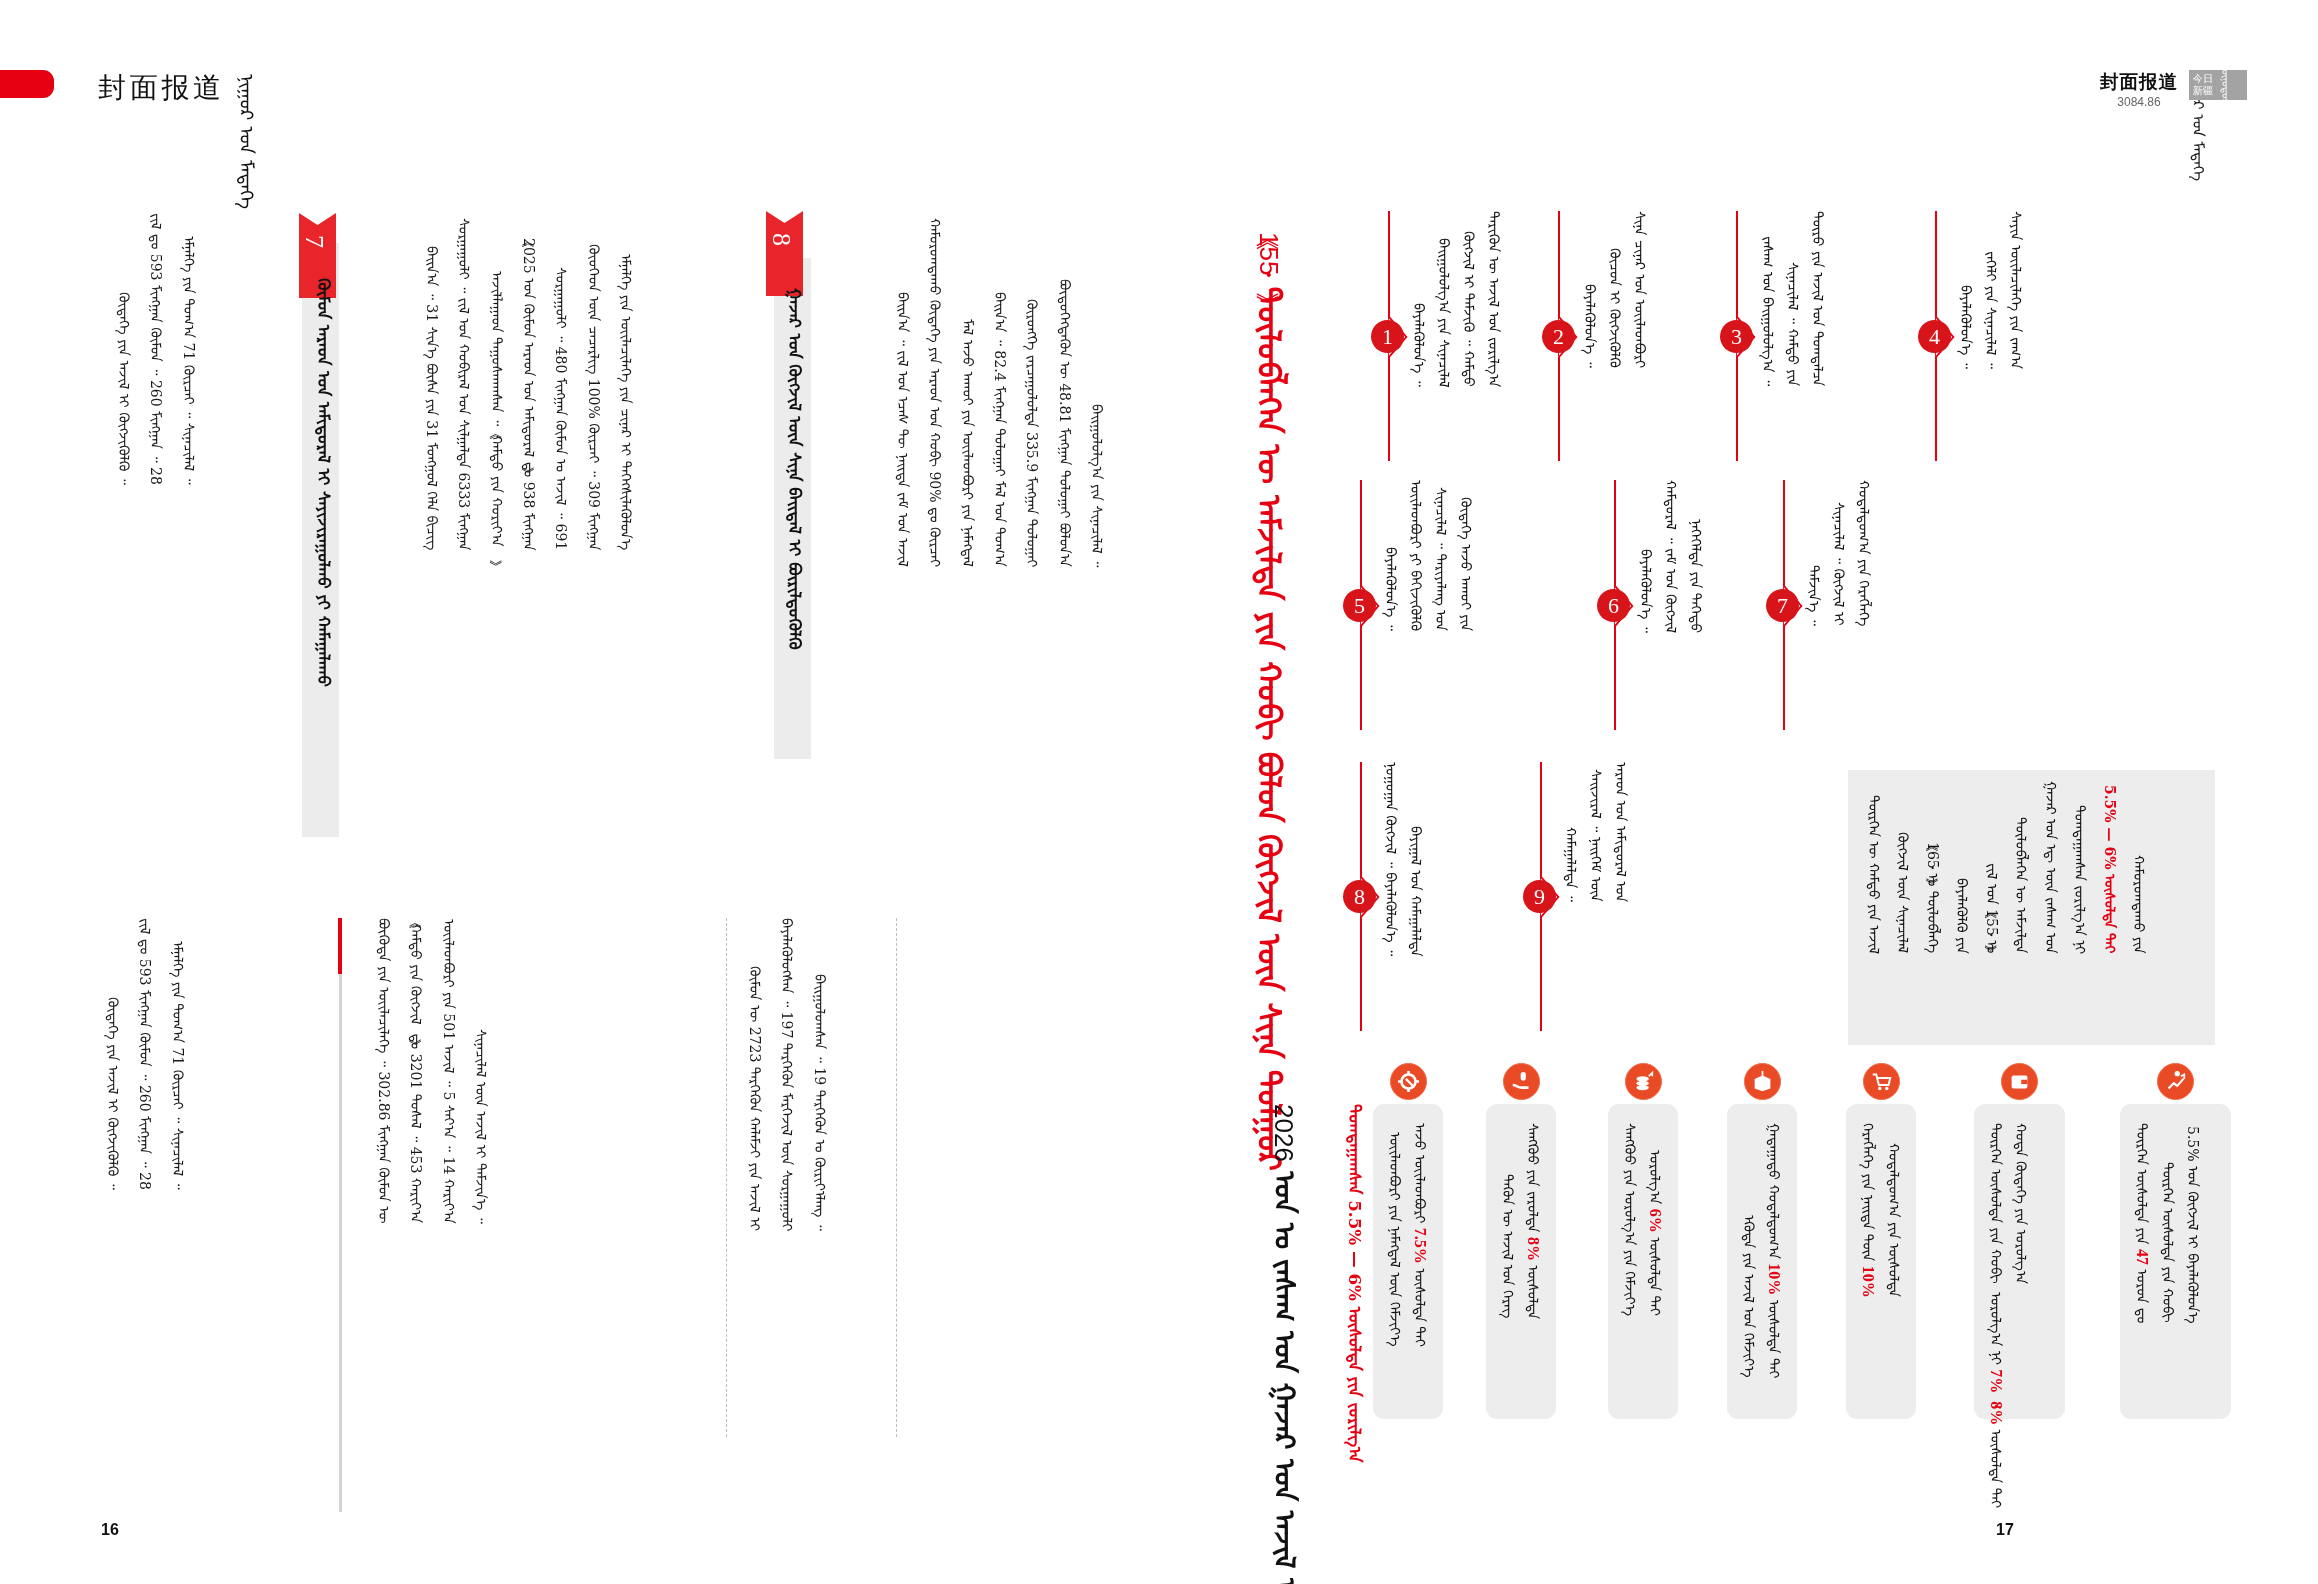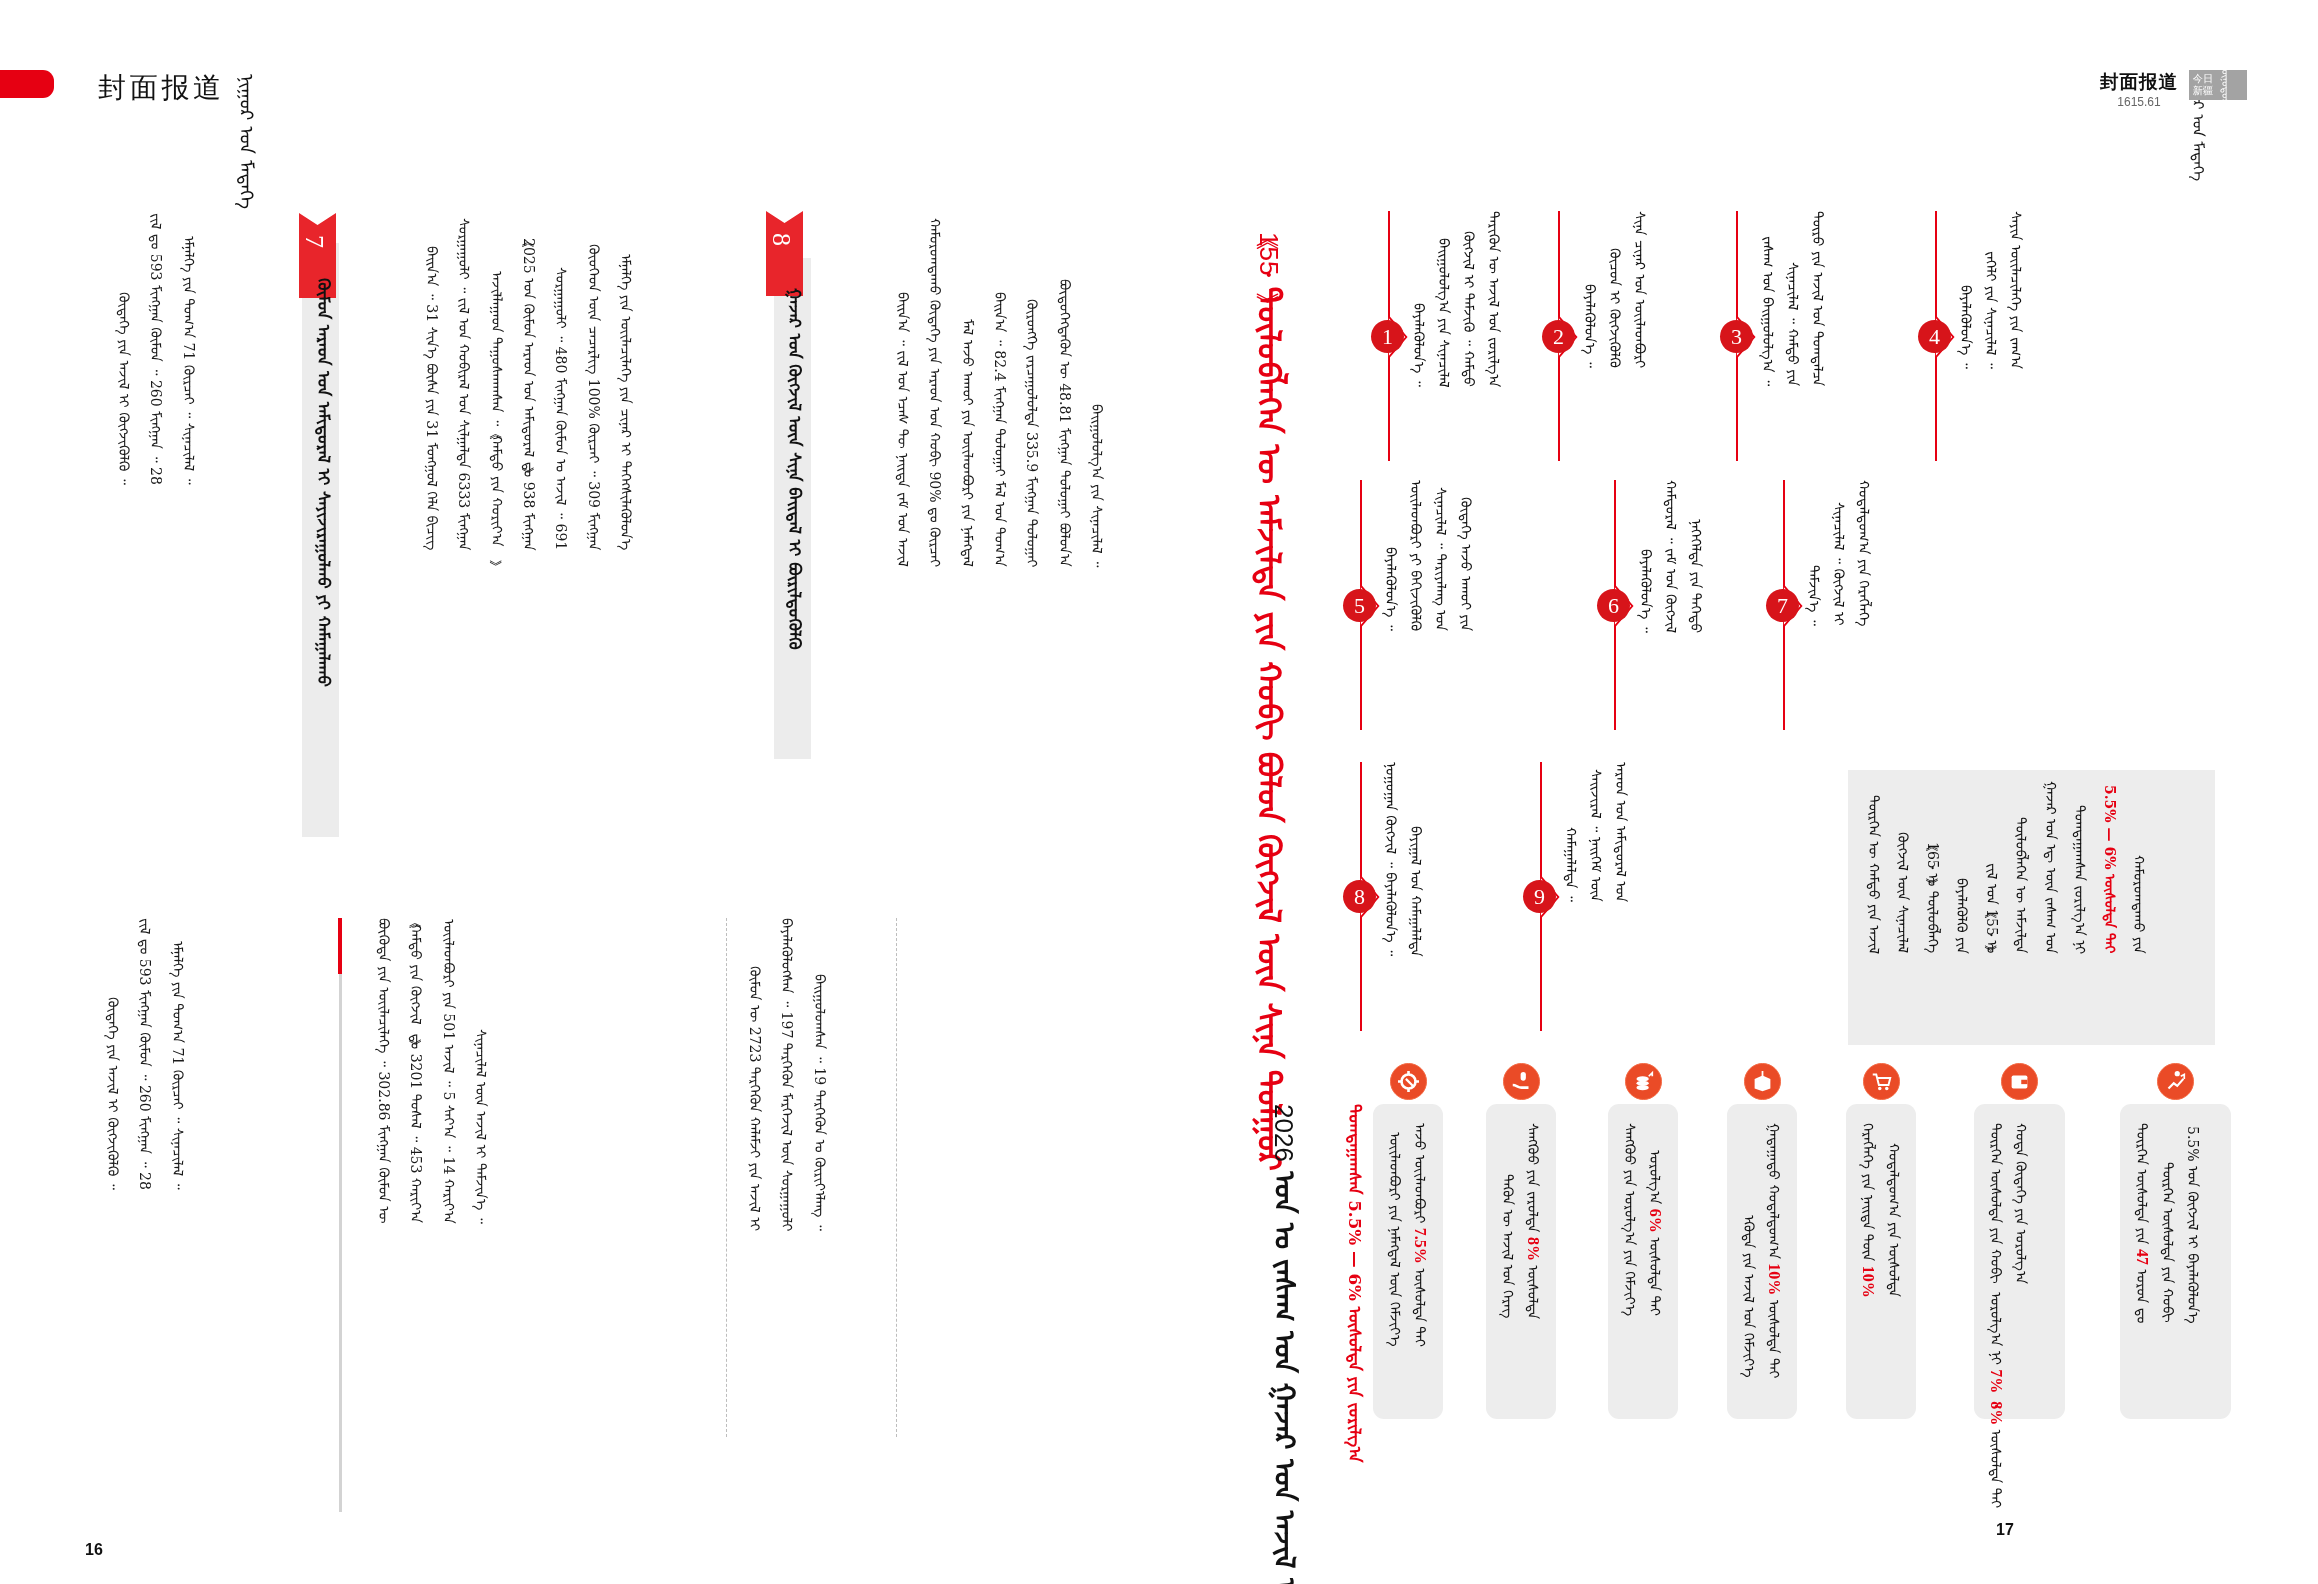--- a/index.html
+++ b/index.html
@@ -13,21 +13,21 @@
   .hdr-left-title { position: absolute; left: 98px; top: 69px; font-family: "DejaVu Serif", serif; font-size: 28px; letter-spacing: 3.7px; color: #111; }
   .hdr-left-mongol { position: absolute; left: 230px; top: 74px; font-size: 18.6px; color: #111; }
 
   .hdr-right { position: absolute; right: 141px; top: 69px; text-align: center; }
   .hdr-right-title { font-family: "DejaVu Sans", sans-serif; font-weight: bold; font-size: 18.6px; letter-spacing: 0.9px; }
   .hdr-right-date { font-family: "Liberation Sans", sans-serif; font-size: 12px; color: #666; }
   .hdr-right-mongol { position: absolute; right: 108px; top: 72px; font-size: 15px; }
   .hdr-right-logo { position: absolute; right: 72px; top: 70px; width: 58px; height: 30px; background: #a3a3a3; color: #fff; font-size: 10.2px; line-height: 12px; padding: 2.8px 3.7px; display:flex; gap:5.6px; align-items:center; }
 
   .page-num { position: absolute; top: 1521px; font-family: "Liberation Sans", sans-serif; font-weight: bold; font-size: 16px; }
-  .page-num.left { left: 85px; margin-top: 20px; }
+  .page-num.left { left: 101px; }
   .page-num.right { left: 1996px; }
 
   
   .col-block { position: absolute; font-size: 14px; line-height: 26px; color: #1a1a1a; }
   .col-block .line { display: inline-block; writing-mode: vertical-lr; white-space: nowrap; margin-right: 1.9px; }
   .num { font-family: "Liberation Sans", sans-serif; }
 
   .sect-head { position: absolute; background: #ececec; }
   .sect-flag { position: absolute; width: 37px; height: 85px; background: #e8252b; clip-path: polygon(0 0, 50% 14%, 100% 0, 100% 100%, 0 100%); }
   .sect-flag .chev { position: absolute; top: -13px; left: 0; width: 37px; height: 13px; background: #f4a3a3; clip-path: polygon(0 0, 50% 100%, 100% 0, 100% 30%, 50% 130%, 0 30%); }
@@ -61,21 +61,21 @@
 </style>
 </head>
 <body>
 
 <div class="hdr-left-bar"></div>
 <div class="hdr-left-title">封面报道</div>
 <div class="hdr-left-mongol vt">ᠨᠢᠭᠤᠷ ᠤᠨ ᠮᠡᠳᠡᠭᠡ</div>
 
 <div class="hdr-right">
   <div class="hdr-right-title">封面报道</div>
-  <div class="hdr-right-date">1615.61</div>
+  <div class="hdr-right-date">3084.86</div>
 </div>
 <div class="hdr-right-mongol vt">ᠨᠢᠭᠤᠷ ᠤᠨ ᠮᠡᠳᠡᠭᠡ</div>
 <div class="hdr-right-logo">
   <div>
     <div>今日</div>
     <div>新疆</div>
   </div>
   <div class="vt" style="font-size:10.2px;">ᠥᠨᠥᠳᠥᠷ</div>
 </div>
 

